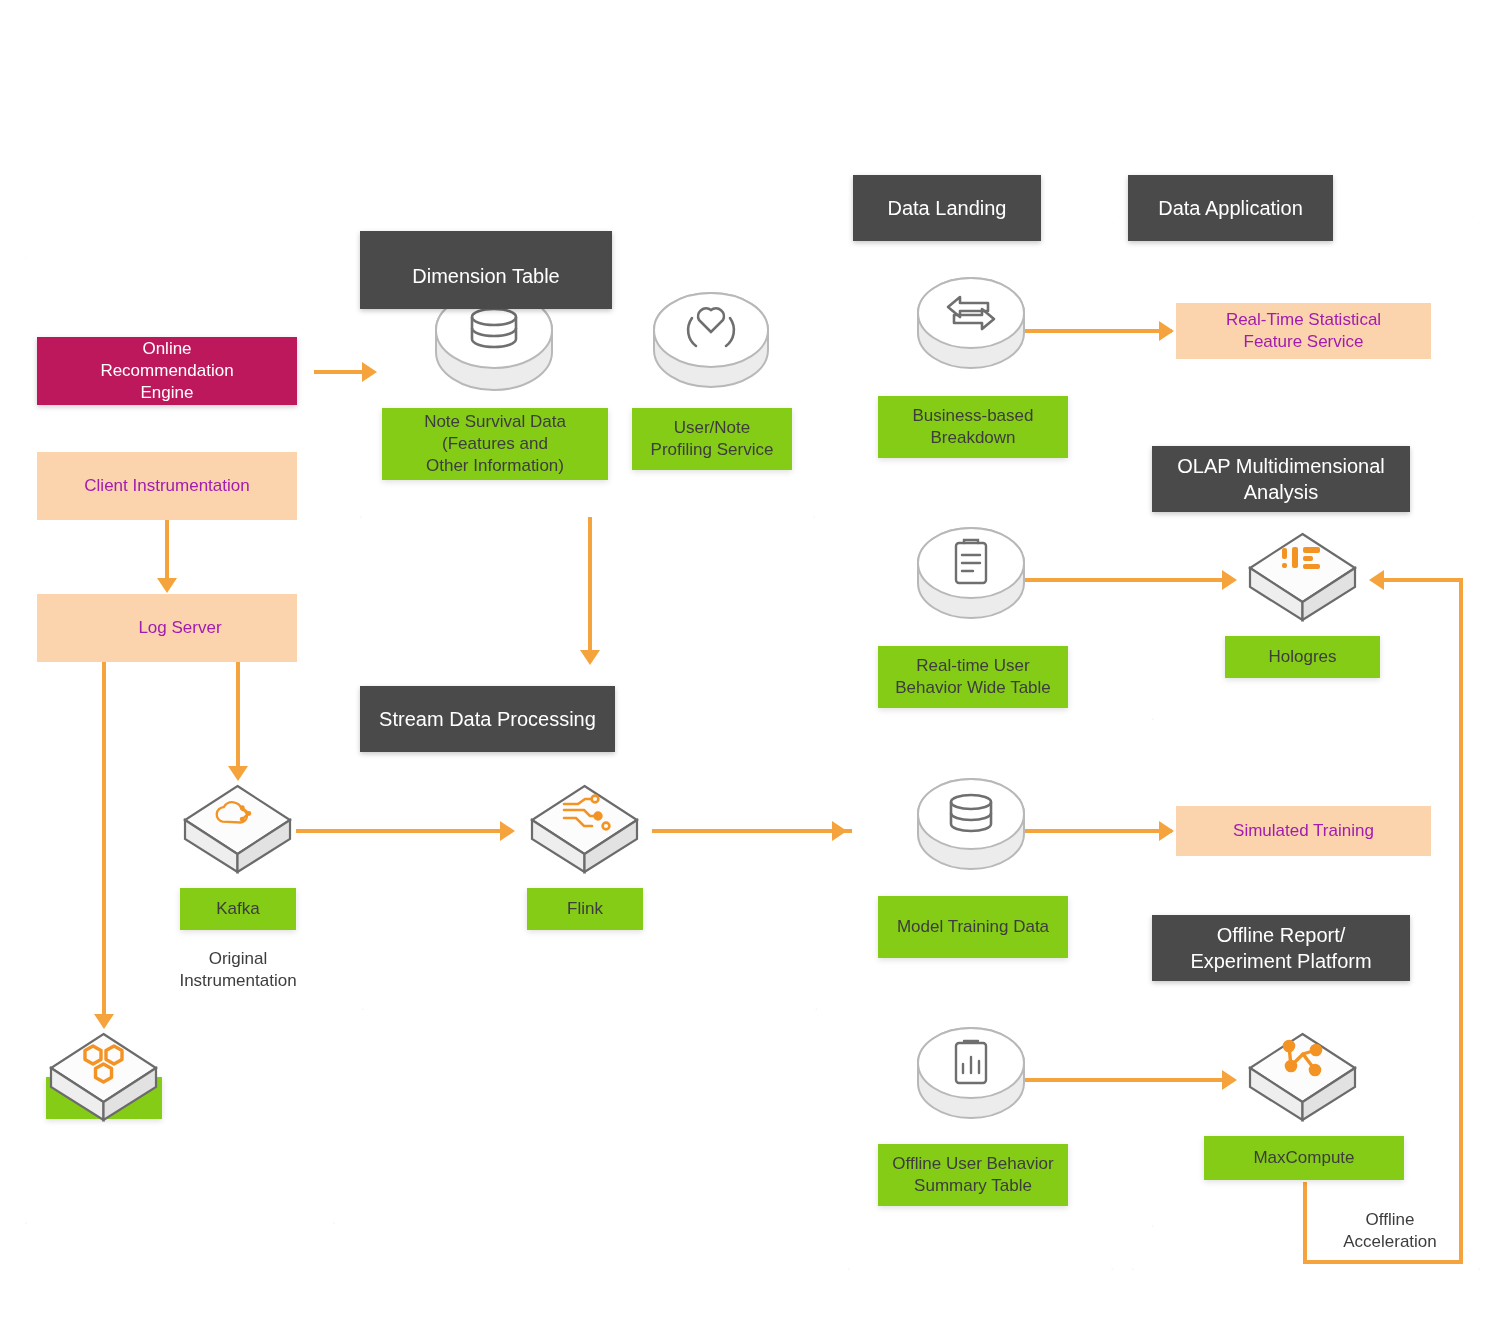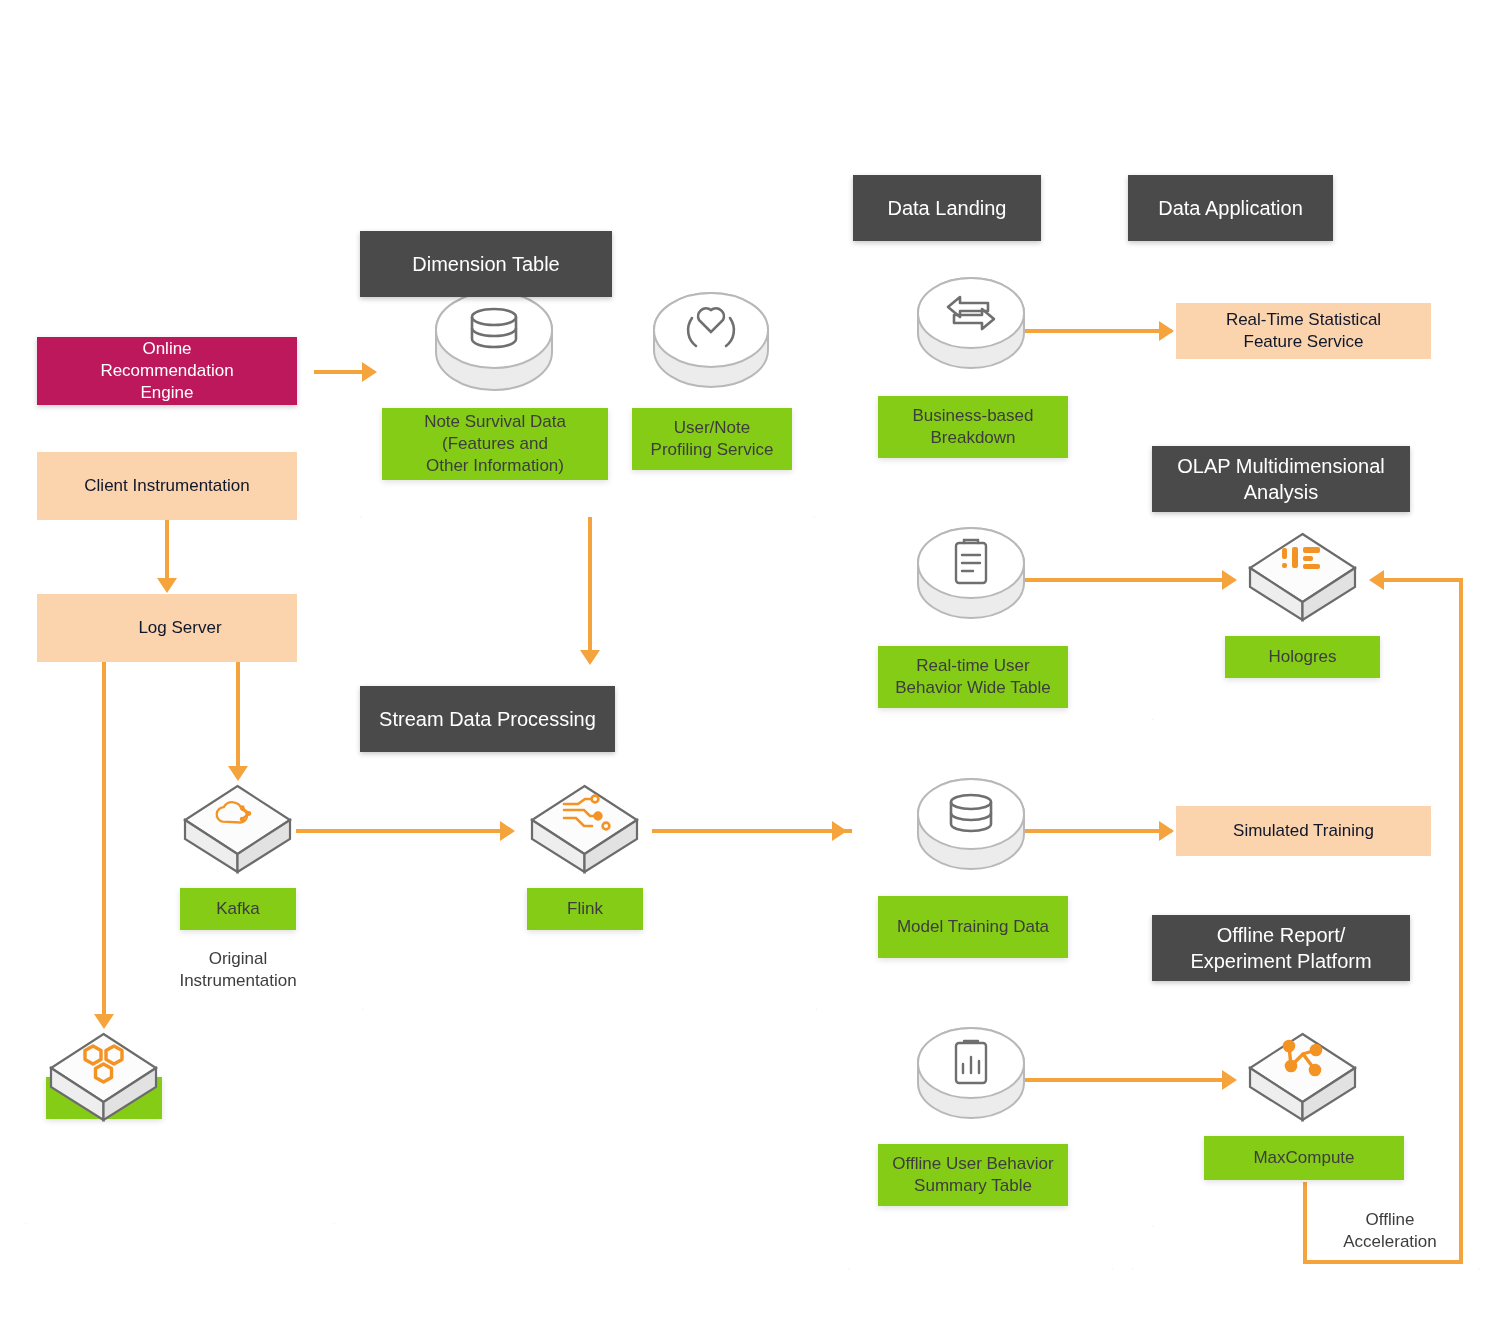--- a/index.html
+++ b/index.html
@@ -46,21 +46,21 @@
     font-size:17px;
     line-height:22px;
     white-space:pre-line;
     z-index:4;
   }
   .box.dark{
     background:#be185d;color:#ffffff;
     box-shadow:0 2px 5px rgba(0,0,0,.2);
   }
   .box.peach{
-    background:#fbd3ad;color:#0f172a;
+    background:#fbd3ad;color:#a21caf;
   }
   .box.white{
     background:#84cc16;color:#3d3d3d;
     box-shadow:0 2px 6px rgba(0,0,0,.13);
   }
   .plain-label{
     position:absolute;
     text-align:center;
     font-size:17px;
     line-height:22px;
@@ -88,21 +88,21 @@
 <div class="stage">
 
   <div class="panel fold" style="left:25px;top:256px;width:310px;height:968px;"></div>
   <div class="panel fold" style="left:360px;top:250px;width:455px;height:268px;"></div>
   <div class="panel fold" style="left:362px;top:705px;width:455px;height:305px;"></div>
   <div class="panel fold" style="left:848px;top:198px;width:265px;height:1072px;"></div>
   <div class="panel fold" style="left:1132px;top:198px;width:348px;height:1072px;"></div>
   <div class="panel fold" style="left:1152px;top:470px;width:310px;height:250px;"></div>
   <div class="panel fold" style="left:1152px;top:972px;width:310px;height:255px;"></div>
 
-  <div class="panel-title" style="left:360px;top:231px;width:252px;line-height:26px;padding-top:20px;padding-bottom:20px;">Dimension Table</div>
+  <div class="panel-title" style="left:360px;top:231px;width:252px;line-height:26px;padding-top:32px;padding-bottom:20px;">Dimension Table</div>
   <div class="panel-title" style="left:360px;top:686px;width:255px;padding-top:20px;padding-bottom:20px;">Stream Data Processing</div>
   <div class="panel-title" style="left:853px;top:175px;width:188px;padding-top:20px;padding-bottom:20px;">Data Landing</div>
   <div class="panel-title" style="left:1128px;top:175px;width:205px;padding-top:20px;padding-bottom:20px;">Data Application</div>
   <div class="panel-title" style="left:1152px;top:446px;width:258px;">OLAP Multidimensional
 Analysis</div>
   <div class="panel-title" style="left:1152px;top:915px;width:258px;">Offline Report/
 Experiment Platform</div>
 
   <div class="conn h" style="left:314px;top:370px;width:50px;"></div>
   <div class="arrow right" style="left:362px;top:362px;"></div>

